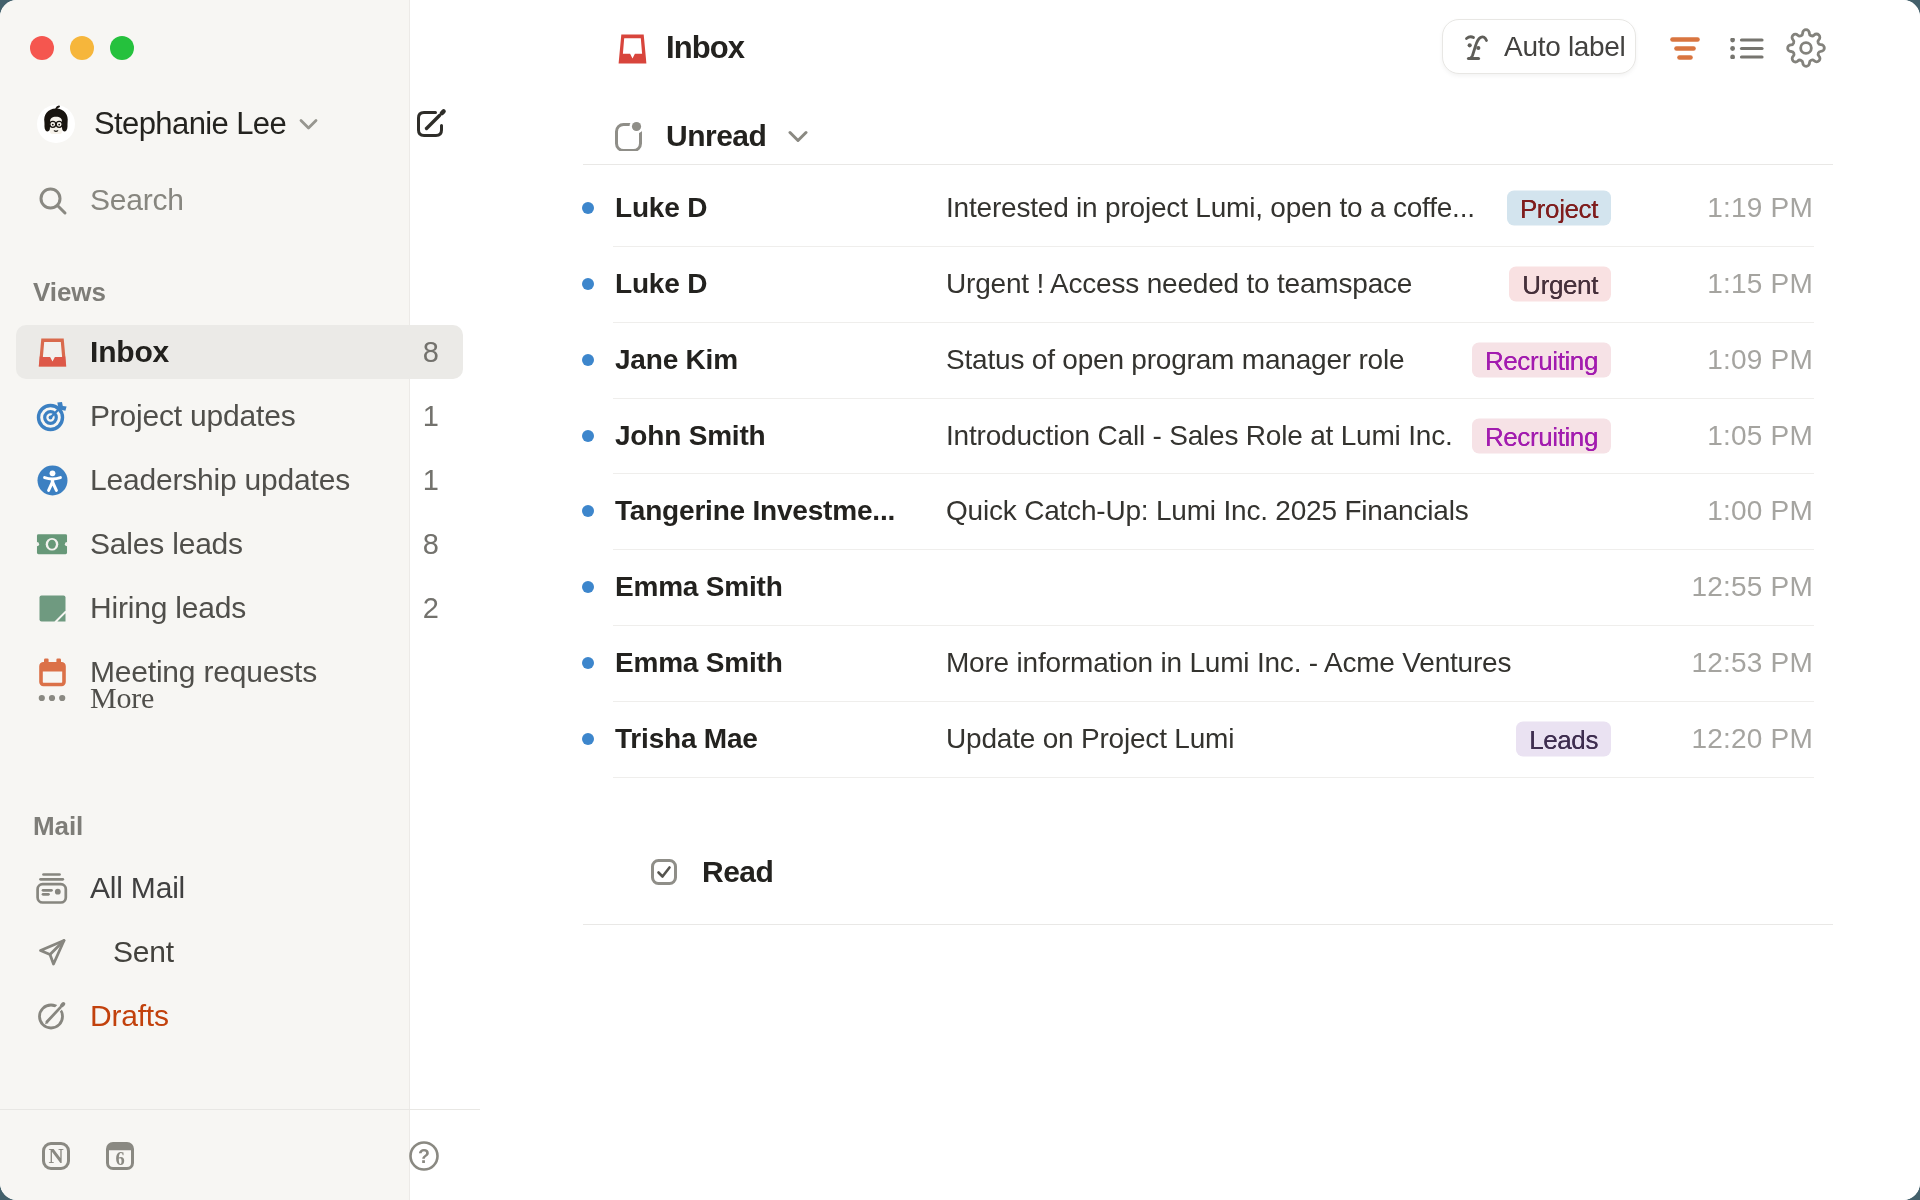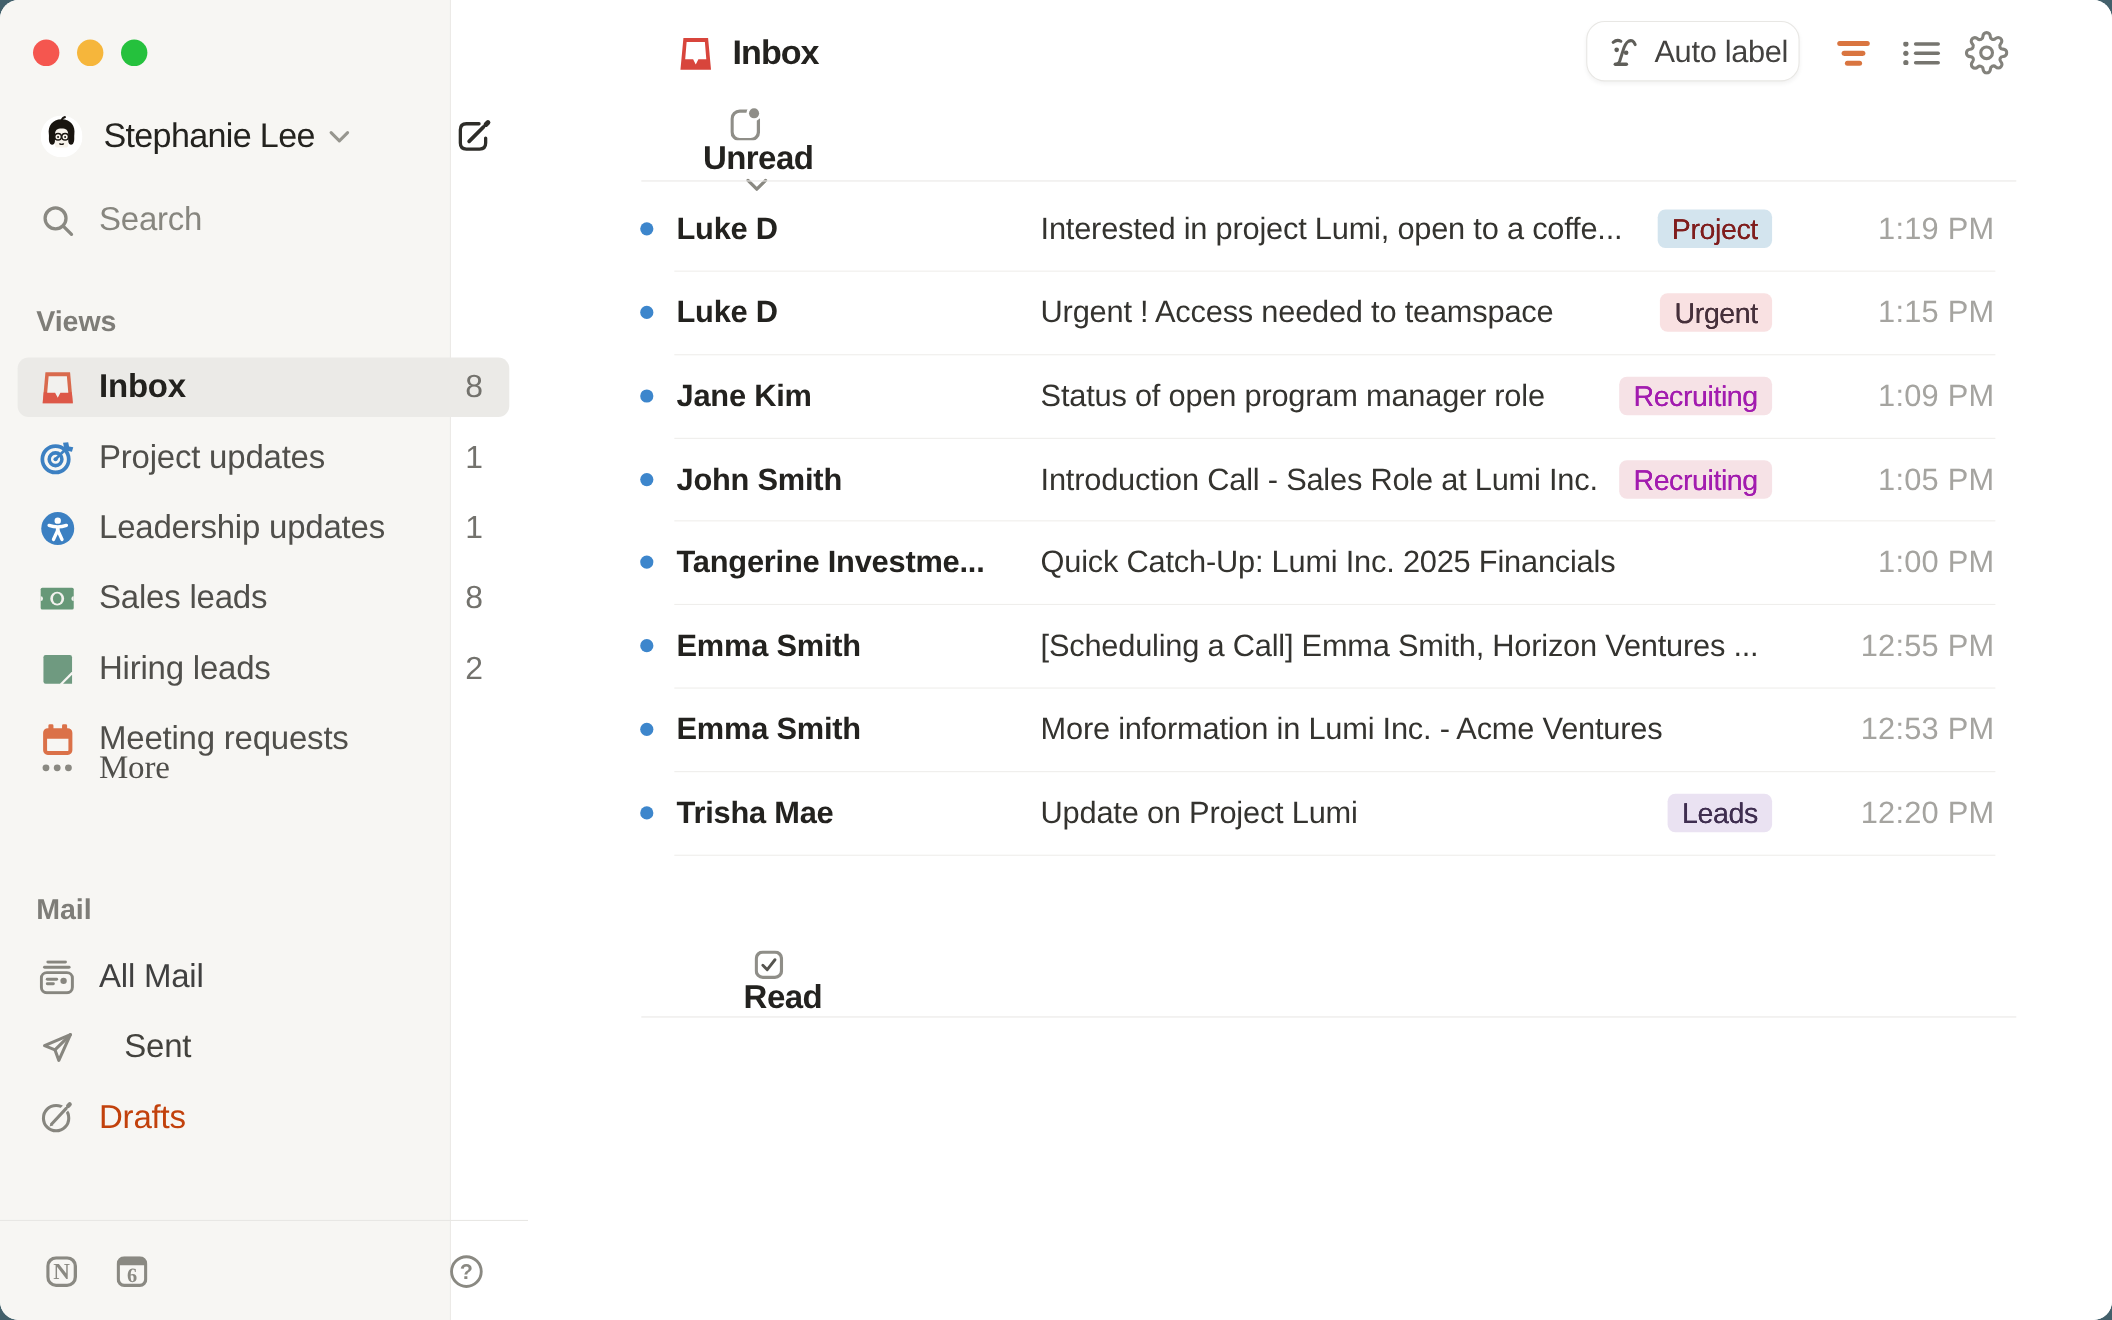--- a/index.html
+++ b/index.html
@@ -22,21 +22,21 @@
   .mrow{position:absolute;left:0;width:1440px;height:76px;}
   .dot{position:absolute;left:102px;top:50%;margin-top:-6px;width:12px;height:12px;border-radius:50%;background:#3d86cc;}
   .sender{position:absolute;left:135px;top:50%;transform:translateY(-50%);font-size:28px;font-weight:700;color:#23221f;letter-spacing:-0.2px;white-space:nowrap;}
   .subj{position:absolute;left:466px;top:50%;transform:translateY(-50%);font-size:28px;color:#34332f;letter-spacing:-0.2px;white-space:nowrap;}
   .chip{position:absolute;right:309px;top:50%;transform:translateY(-50%);height:35px;line-height:36px;border-radius:7px;padding:0 13px;font-size:26px;font-weight:400;letter-spacing:-0.4px;text-shadow:0 0 0.6px currentColor;}
   .time{position:absolute;right:107px;top:50%;transform:translateY(-50%);font-size:28px;color:#a5a4a0;letter-spacing:0.2px;}
   .c-blue{background:#d3e4ee;color:#7f1d1d;}
   .c-red{background:#f9e1e2;color:#46303b;}
   .c-pink{background:#f6e2e6;color:#a21caf;}
   .c-purple{background:#eae2f2;color:#3f2e50;}
-  .shead{position:absolute;left:135px;display:flex;align-items:center;flex-direction:column;}
+  .shead{position:absolute;left:135px;display:flex;align-items:center;}
   .shead .t{font-size:30px;font-weight:700;color:#23221f;letter-spacing:-0.5px;margin-left:24px;}
   svg{display:block;}
 </style>
 </head>
 <body>
 <div id="win">
 
   <div id="side">
     <div class="tl" style="left:30px;background:#f5564f;"></div>
     <div class="tl" style="left:70px;background:#f6b63b;"></div>
@@ -307,41 +307,40 @@
     <div class="mrow" style="top:473px;">
       <div class="dot"></div>
         <div class="sender">Tangerine Investme...</div>
       <div class="subj">Quick Catch-Up: Lumi Inc. 2025 Financials</div>
       <div class="time">1:00 PM</div>
     </div>
     <div class="rsep" style="top:549px;"></div>
     <div class="mrow" style="top:549px;">
       <div class="dot"></div>
         <div class="sender">Emma Smith</div>
-      <div class="subj">[Scheduling a Call] Emma Smith, Horizon Ventures ...</div>
       <div class="time">12:55 PM</div>
     </div>
     <div class="rsep" style="top:625px;"></div>
     <div class="mrow" style="top:625px;">
       <div class="dot"></div>
         <div class="sender">Emma Smith</div>
       <div class="subj">More information in Lumi Inc. - Acme Ventures</div>
       <div class="time">12:53 PM</div>
     </div>
     <div class="rsep" style="top:701px;"></div>
     <div class="mrow" style="top:701px;">
       <div class="dot"></div>
         <div class="sender">Trisha Mae</div>
       <div class="subj">Update on Project Lumi</div>
       <div class="chip c-purple">Leads</div>
         <div class="time">12:20 PM</div>
     </div>
     <div class="rsep" style="top:777px;"></div>
 
-    <div class="shead" style="top:894px;transform:translateY(-50%);padding-left:36px;">
+    <div class="shead" style="top:872px;transform:translateY(-50%);padding-left:36px;">
       <svg width="26" height="26" viewBox="0 0 26 26">
         <rect x="1.5" y="1.5" width="23" height="23" rx="6" fill="none" stroke="#8f8e88" stroke-width="3"></rect>
         <path d="M7.5 13.5 L11.5 17.5 L18.5 8.5" fill="none" stroke="#55544f" stroke-width="2.6" stroke-linecap="round" stroke-linejoin="round"></path>
       </svg>
       <div class="t" style="margin-left:25px;">Read</div>
     </div>
     <div class="hsep" style="top:924px;"></div>
   </div>
 </div>
 

